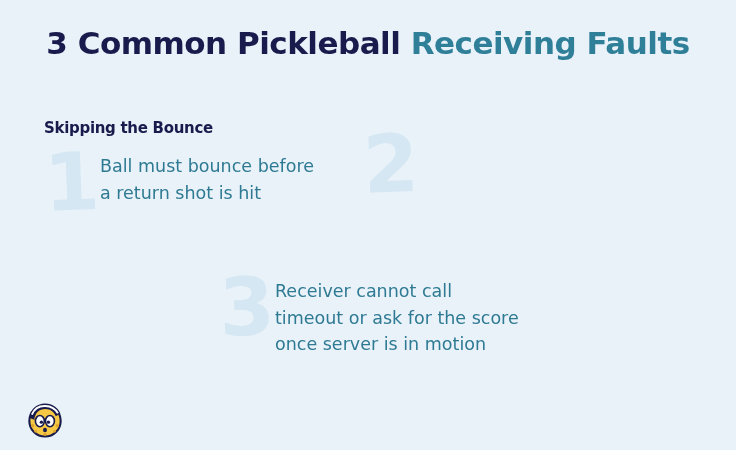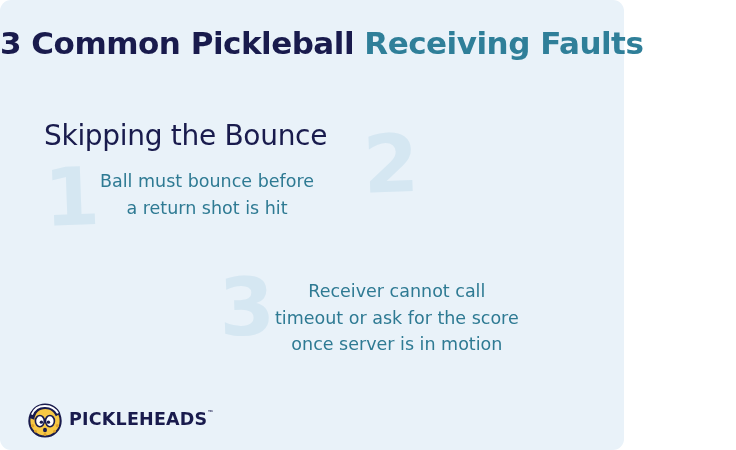--- a/index.html
+++ b/index.html
@@ -3,43 +3,42 @@
 <meta charset="utf-8">
 <style>
   * { margin: 0; padding: 0; box-sizing: border-box; }
   html, body { width: 736px; height: 450px; }
   body {
     font-family: "DejaVu Sans", "Liberation Sans", sans-serif;
     overflow: hidden;
   }
   .canvas {
     position: relative;
-    width: 624px;
+    width: 736px;
     height: 450px;
     background: #E9F2F9;
-    border-radius: 11px;
   }
   .title {
     position: absolute;
     top: 25px;
     left: 0;
     width: 100%;
     text-align: center;
     font-size: 31px;
     font-weight: bold;
     letter-spacing: -0.5px;
     color: #191B4D;
     white-space: nowrap;
   }
   .title .accent { color: #2F7F99; }
 
   .fault { position: absolute; }
   .fault-heading {
-    font-size: 28px;
-    font-weight: normal;
+    font-size: 15px;
+    font-weight: bold;
     letter-spacing: -0.3px;
     color: #191B4D;
     white-space: nowrap;
   }
   .fault-body {
     display: flex;
     align-items: flex-start;
     margin-top: 9px;
   }
   .fault-number {
@@ -51,21 +50,20 @@
     flex: 0 0 50px;
     transform: rotate(-2deg);
   }
   .fault-desc {
     margin-left: 6px;
     padding-top: 7px;
     font-size: 17.5px;
     line-height: 1.52;
     color: #2E7A93;
     white-space: pre-line;
-    text-align: center;
   }
   #fault-1 { left: 44px;  top: 119px; }
   #fault-2 { left: 363px; top: 119px; }
   #fault-3 { left: 219px; top: 262px; }
 
   .logo {
     position: absolute;
     left: 26px;
     top: 399px;
     display: flex;
@@ -128,16 +126,15 @@
       <circle cx="30" cy="34" r="1.4" fill="#DFA32B"></circle>
       <circle cx="20" cy="37.3" r="1.5" fill="#DFA32B"></circle>
       <path d="M3.8 20 C 5 9.5 12.5 4.6 20.3 4.8 C 28 5 34 9.5 36.1 15.2 L 31.4 18.2 C 29.5 13.2 25.4 10.6 20.4 10.5 C 14 10.4 9.6 14.6 8.7 21.7 Z" fill="#191B4D"></path>
       <path d="M6.2 16.3 C 8.8 9.8 14.2 7 20.2 7.2 C 26.3 7.4 31.3 10.6 33.6 15.1" fill="none" stroke="#FFFFFF" stroke-width="2.1"></path>
       <ellipse cx="14.6" cy="23.2" rx="4.7" ry="5.9" fill="#FFFFFF" stroke="#191B4D" stroke-width="1.7"></ellipse>
       <ellipse cx="25.2" cy="23.2" rx="4.7" ry="5.9" fill="#FFFFFF" stroke="#191B4D" stroke-width="1.7"></ellipse>
       <circle cx="16.2" cy="24.3" r="1.8" fill="#191B4D"></circle>
       <circle cx="23.6" cy="24.3" r="1.8" fill="#191B4D"></circle>
       <ellipse cx="20" cy="32.6" rx="2.1" ry="2.4" fill="#191B4D"></ellipse>
     </svg>
-    <div class="logo-text"><span>Pickleheads</span><span class="logo-tm">™</span></div>
   </div>
 
 </div>
 
 </body></html>

